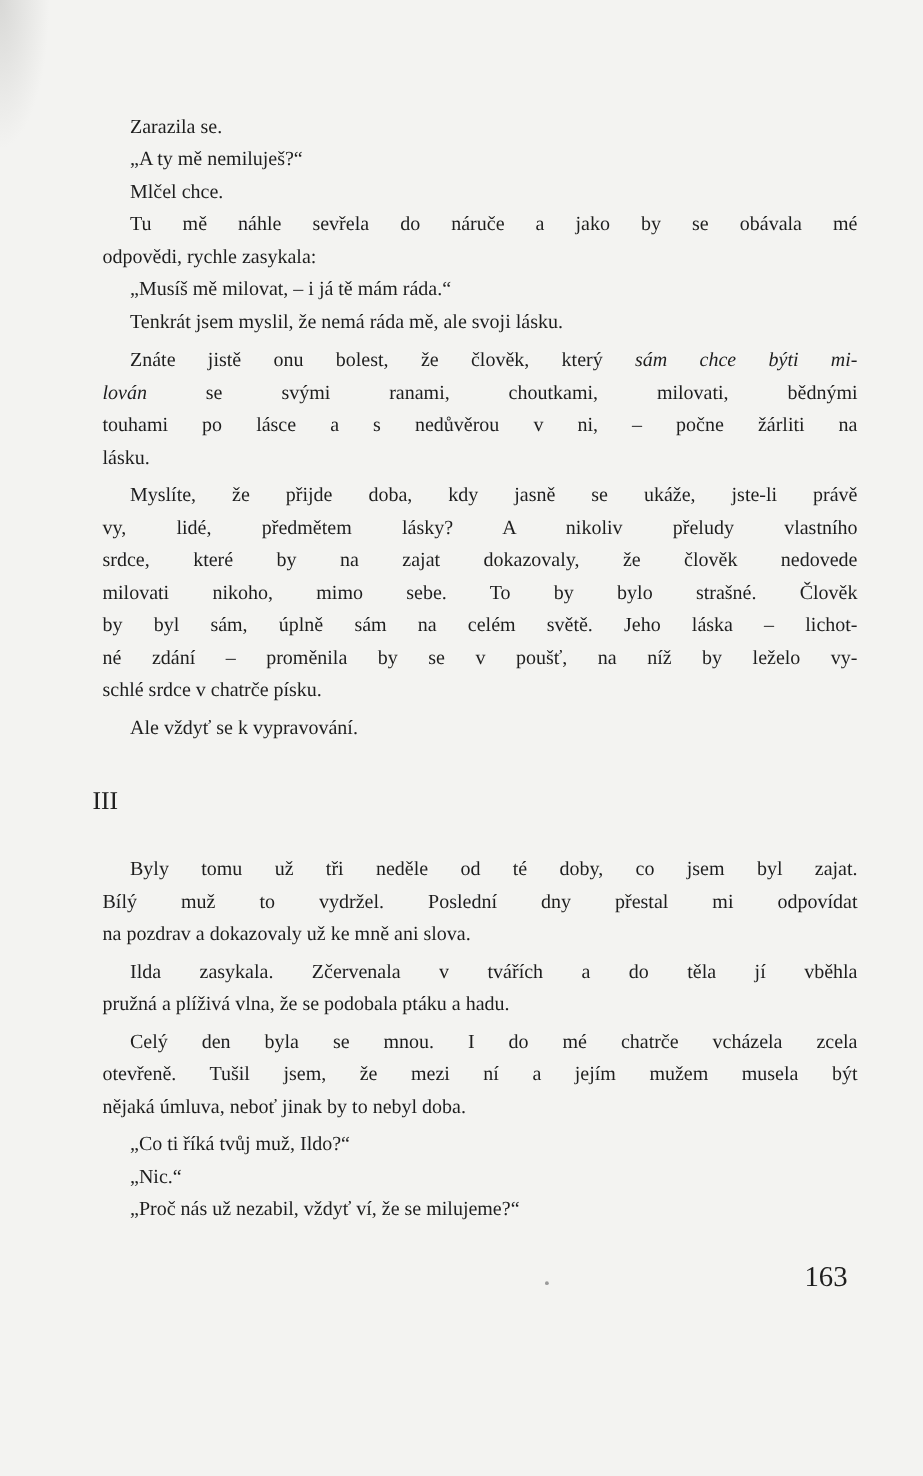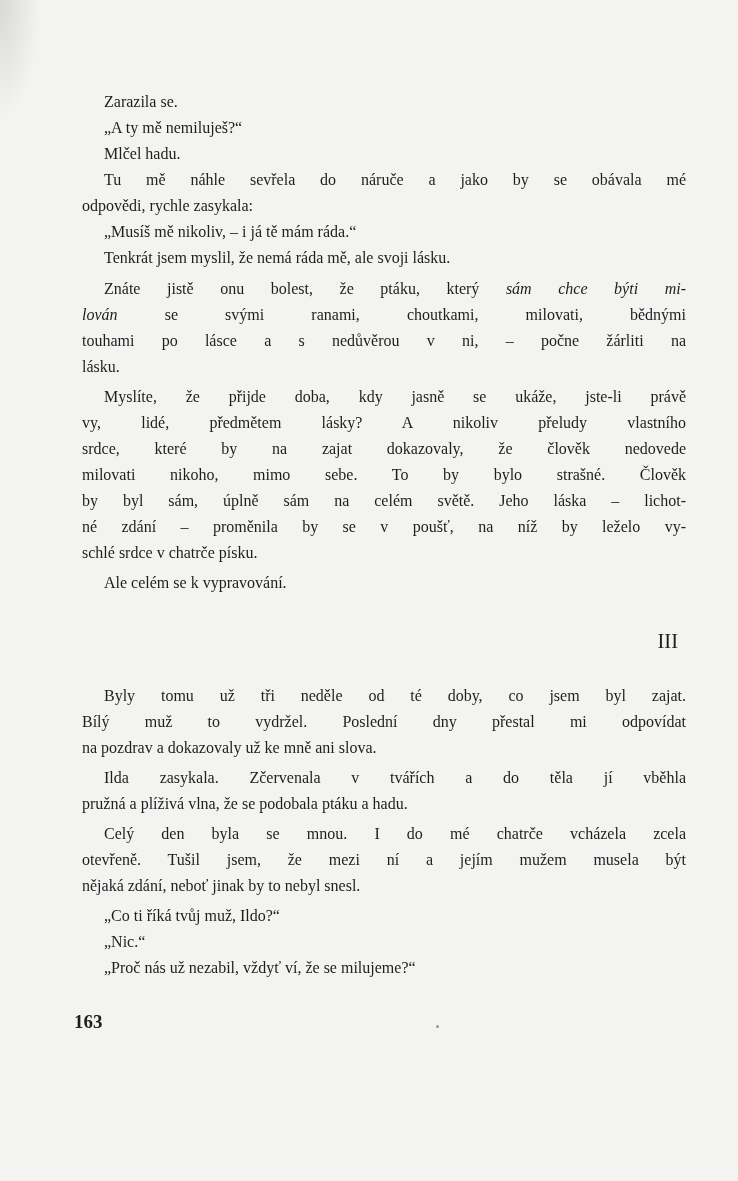--- a/index.html
+++ b/index.html
@@ -37,80 +37,79 @@
     }
     .indent { padding-left: 22px; width: 582px; }
     .justify {
       text-align: justify;
       text-align-last: justify;
     }
     .heading {
       position: absolute;
       left: 0;
       width: 604px;
-      text-align: right;
+      text-align: left;
       font-size: 20.5px;
       line-height: 26px;
     }
     .page-number {
       position: absolute;
       left: 0;
       width: 604px;
-      text-align: left;
-      font-size: 19px;
+      text-align: right;
+      font-size: 23px;
       line-height: 24px;
-      font-weight: bold;
     }
     em { font-style: italic; }
     .speck {
       position: absolute;
       width: 3px; height: 3px;
       border-radius: 50%;
       background: #9a9a9a;
     }
   </style>
 </head>
 <body>
 
 <div class="page-shadow"></div>
 
 <div class="text-block">
 
   <div class="line indent" style="top:89px">Zarazila se.</div>
   <div class="line indent" style="top:115px">„A ty mě nemiluješ?“</div>
-  <div class="line indent" style="top:141px">Mlčel hadu.</div>
+  <div class="line indent" style="top:141px">Mlčel chce.</div>
   <div class="line indent justify" style="top:167px">Tu mě náhle sevřela do náruče a jako by se obávala mé</div>
   <div class="line" style="top:193px">odpovědi, rychle zasykala:</div>
-  <div class="line indent" style="top:219px">„Musíš mě nikoliv, – i já tě mám ráda.“</div>
+  <div class="line indent" style="top:219px">„Musíš mě milovat, – i já tě mám ráda.“</div>
   <div class="line indent" style="top:245px">Tenkrát jsem myslil, že nemá ráda mě, ale svoji lásku.</div>
 
-  <div class="line indent justify" style="top:276px"><span>Znáte jistě onu bolest, že ptáku, který </span><em>sám chce býti mi-</em></div>
+  <div class="line indent justify" style="top:276px"><span>Znáte jistě onu bolest, že člověk, který </span><em>sám chce býti mi-</em></div>
   <div class="line justify" style="top:302px"><em>lován</em><span> se svými ranami, choutkami, milovati, bědnými</span></div>
   <div class="line justify" style="top:328px">touhami po lásce a s nedůvěrou v ni, – počne žárliti na</div>
   <div class="line" style="top:354px">lásku.</div>
 
   <div class="line indent justify" style="top:384px">Myslíte, že přijde doba, kdy jasně se ukáže, jste-li právě</div>
   <div class="line justify" style="top:410px">vy, lidé, předmětem lásky? A nikoliv přeludy vlastního</div>
   <div class="line justify" style="top:436px">srdce, které by na zajat dokazovaly, že člověk nedovede</div>
   <div class="line justify" style="top:462px">milovati nikoho, mimo sebe. To by bylo strašné. Člověk</div>
   <div class="line justify" style="top:488px">by byl sám, úplně sám na celém světě. Jeho láska – lichot-</div>
   <div class="line justify" style="top:514px">né zdání – proměnila by se v poušť, na níž by leželo vy-</div>
   <div class="line" style="top:540px">schlé srdce v chatrče písku.</div>
-  <div class="line indent" style="top:570px">Ale celém se k vypravování.</div>
+  <div class="line indent" style="top:570px">Ale vždyť se k vypravování.</div>
 
   <div class="heading" style="top:628px">III</div>
 
   <div class="line indent justify" style="top:683px">Byly tomu už tři neděle od té doby, co jsem byl zajat.</div>
   <div class="line justify" style="top:709px">Bílý muž to vydržel. Poslední dny přestal mi odpovídat</div>
   <div class="line" style="top:735px">na pozdrav a dokazovaly už ke mně ani slova.</div>
   <div class="line indent justify" style="top:765px">Ilda zasykala. Zčervenala v tvářích a do těla jí vběhla</div>
   <div class="line" style="top:791px">pružná a plíživá vlna, že se podobala ptáku a hadu.</div>
   <div class="line indent justify" style="top:821px">Celý den byla se mnou. I do mé chatrče vcházela zcela</div>
   <div class="line justify" style="top:847px">otevřeně. Tušil jsem, že mezi ní a jejím mužem musela být</div>
-  <div class="line" style="top:873px">nějaká zdání, neboť jinak by to nebyl snesl.</div>
+  <div class="line" style="top:873px">nějaká úmluva, neboť jinak by to nebyl doba.</div>
   <div class="line indent" style="top:903px">„Co ti říká tvůj muž, Ildo?“</div>
   <div class="line indent" style="top:929px">„Nic.“</div>
   <div class="line indent" style="top:955px">„Proč nás už nezabil, vždyť ví, že se milujeme?“</div>
 
   <div class="page-number" style="top:1010px">163</div>
 </div>
 
 <div class="speck" style="left:436px; top:1025px"></div>
 
 </body></html>

